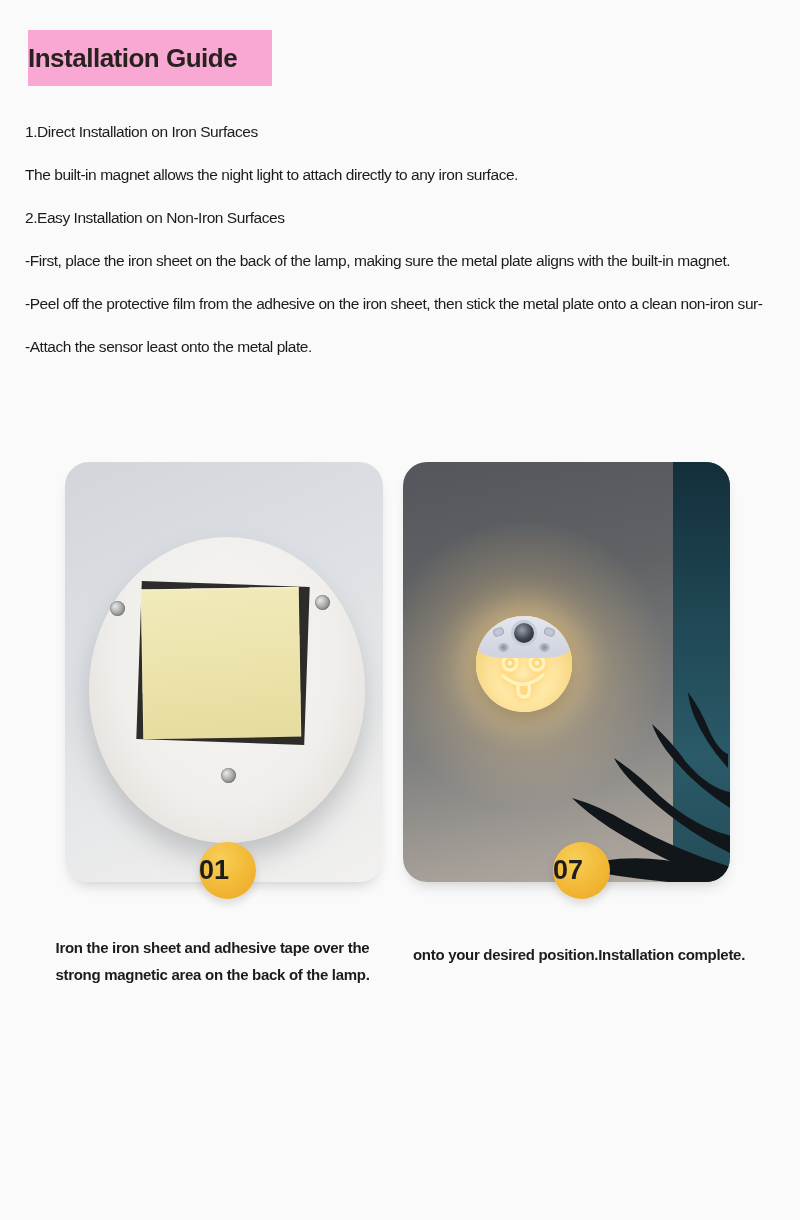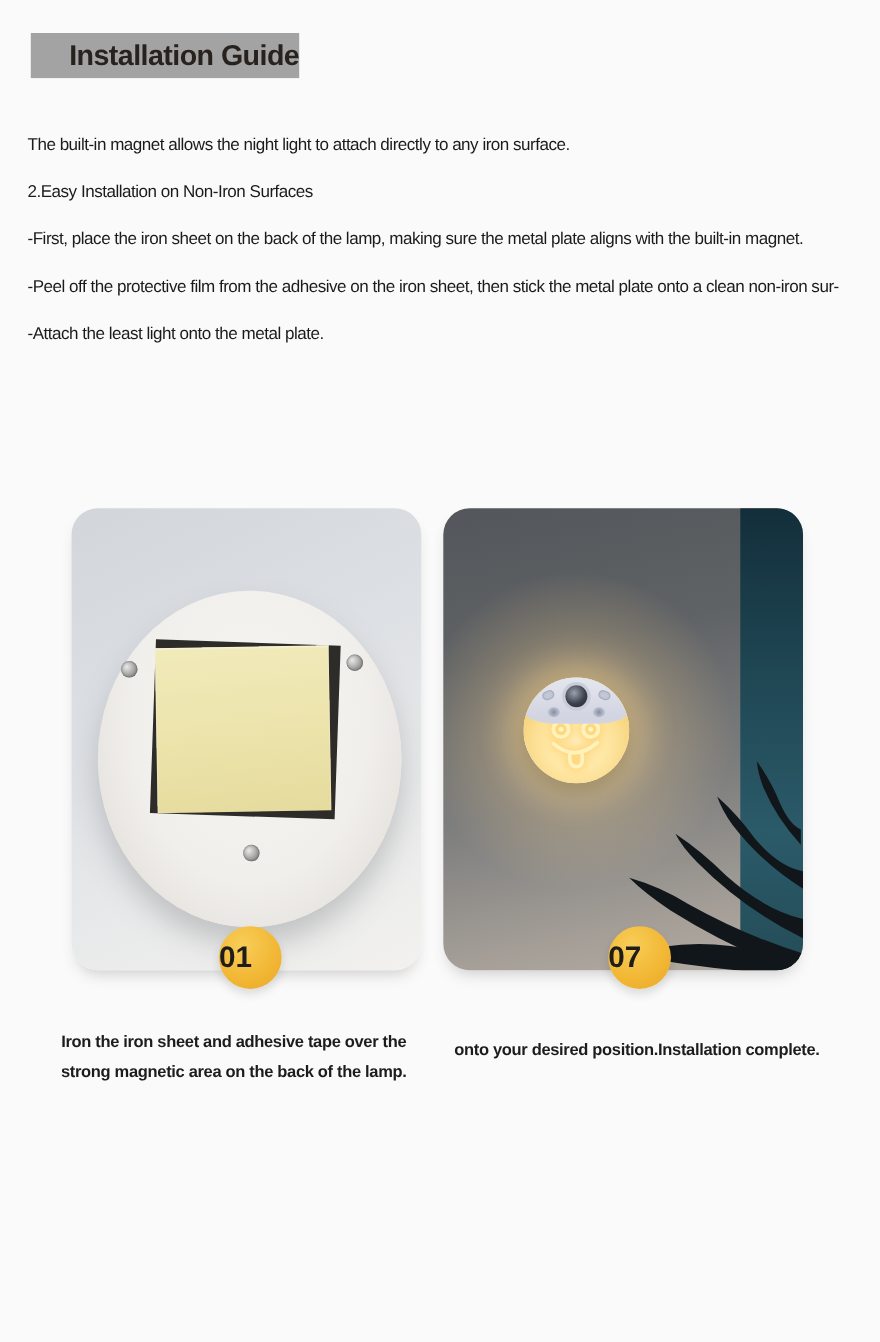--- a/index.html
+++ b/index.html
@@ -4,22 +4,22 @@
 <style>
   html,body{margin:0;padding:0;}
   body{
     width:800px;height:1220px;position:relative;overflow:hidden;
     background:#fbfafa;
     font-family:"Liberation Sans",sans-serif;
     -webkit-font-smoothing:antialiased;
   }
   
   .title-banner{
-    position:absolute;left:28px;top:30px;width:244px;height:41px;
-    background:#a3a3a3;display:flex;align-items:center;justify-content:flex-end;
+    position:absolute;left:28px;top:30px;width:244px;height:56px;
+    background:#f9a8d4;display:flex;align-items:center;justify-content:flex-start;
   }
   .title-banner span{
     font-size:26px;font-weight:bold;color:#27221e;letter-spacing:-0.5px;white-space:nowrap;
   }
   
   .instructions{
     position:absolute;left:25px;top:110px;width:760px;
     color:#1b1b1b;font-size:15.5px;letter-spacing:-0.45px;
   }
   .instructions .line{
@@ -126,25 +126,26 @@
   .caption2{left:409px;top:941px;width:340px;}
 </style>
 </head>
 <body>
 
 <div class="title-banner">
   <span>Installation Guide</span>
 </div>
 
 <div class="instructions">
+  <div class="line">1.Direct Installation on Iron Surfaces</div>
   <div class="line">The built-in magnet allows the night light to attach directly to any iron surface.</div>
   <div class="line">2.Easy Installation on Non-Iron Surfaces</div>
   <div class="line">-First, place the iron sheet on the back of the lamp, making sure the metal plate aligns with the built-in magnet.</div>
   <div class="line">-Peel off the protective film from the adhesive on the iron sheet, then stick the metal plate onto a clean non-iron sur-</div>
-  <div class="line">-Attach the least light onto the metal plate.</div>
+  <div class="line">-Attach the sensor least onto the metal plate.</div>
 </div>
 
 <div class="fig fig1">
   <div class="disc"></div>
   <div class="plate"></div>
   <div class="adhesive"></div>
   <div class="screw s1"></div>
   <div class="screw s2"></div>
   <div class="screw s3"></div>
 </div>

